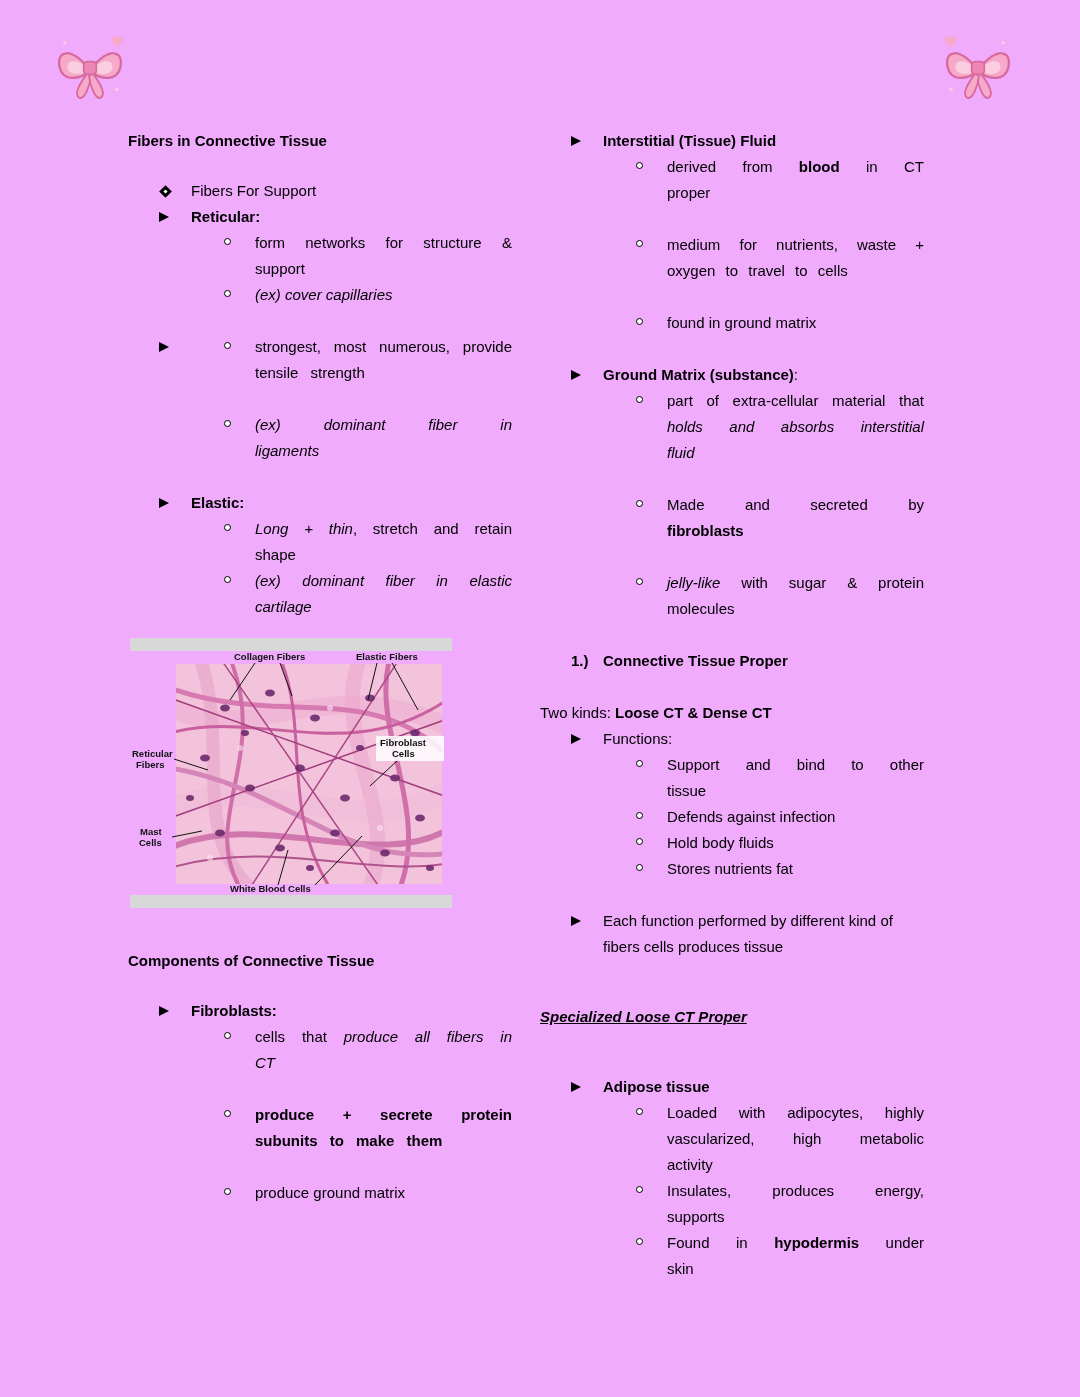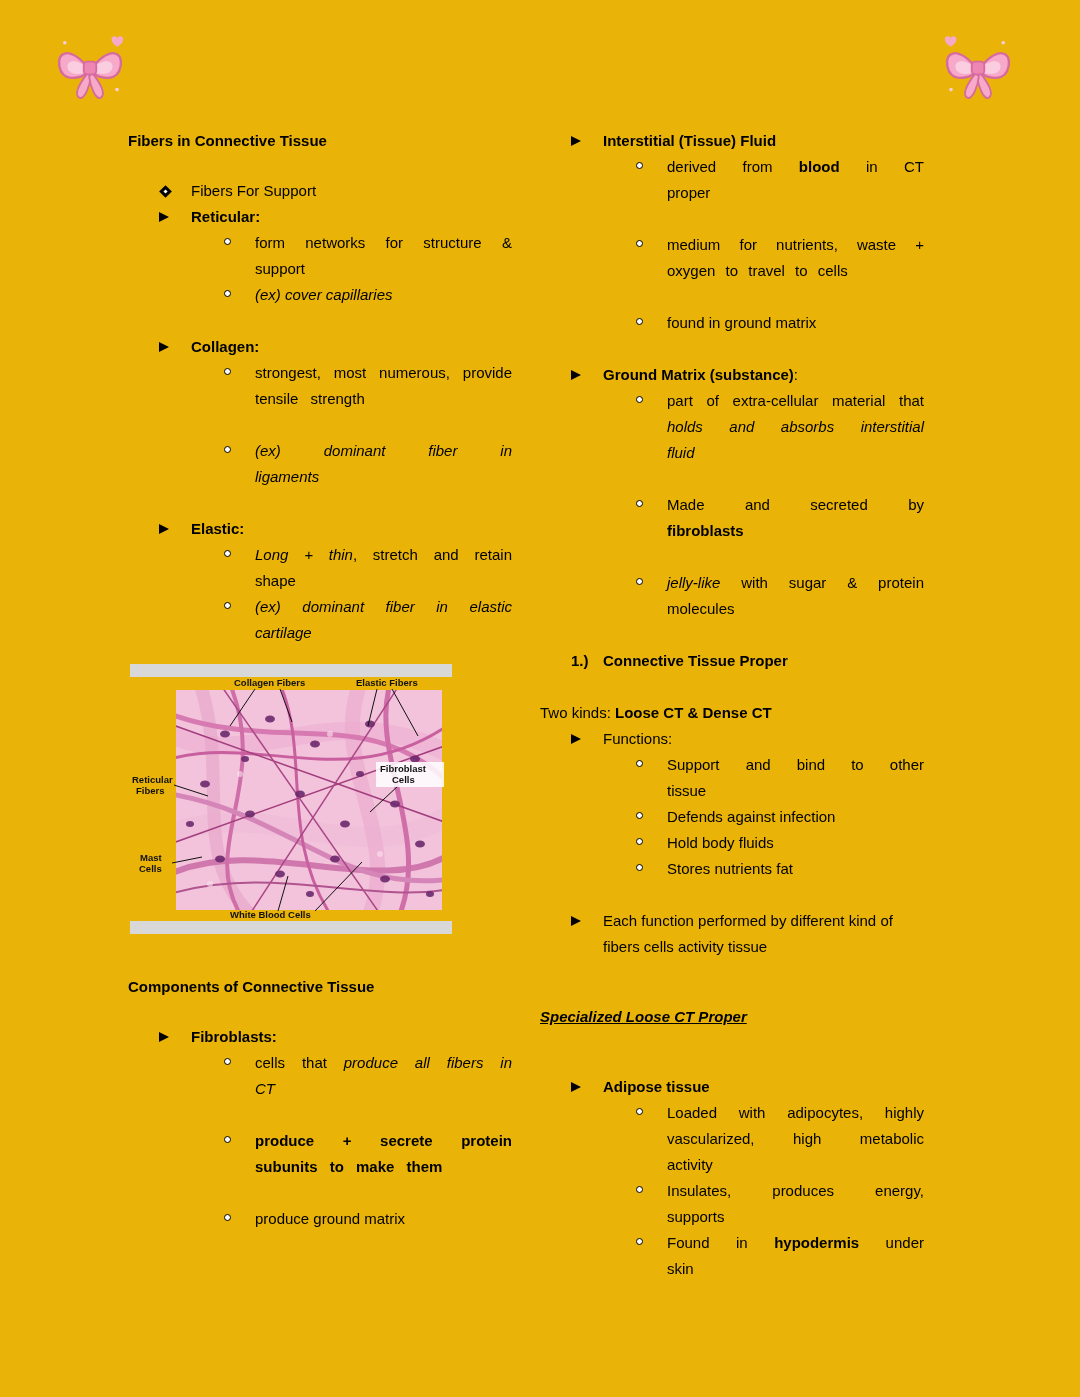--- a/index.html
+++ b/index.html
@@ -1,19 +1,19 @@
 <!DOCTYPE html>
 <html><head>
 <meta charset="utf-8">
 <style>
   * { box-sizing: border-box; }
   html,body { margin:0; padding:0; background:#e9e9e9; }
   .page {
     position:relative; width:1080px; height:1397px; margin:0 auto;
-    background:#eab308; color:#000;
+    background:#f0abfc; color:#000;
     font-family:"Liberation Sans","DejaVu Sans",sans-serif;
     font-size:15px; line-height:26px; overflow:hidden;
   }
   .bow { position:absolute; width:72px; height:76px; }
   .bow.left  { left:54px;  top:30px; }
   .bow.right { left:942px; top:30px; }
   .bow.right svg { transform:scaleX(-1); }
 
   .col { position:absolute; top:128px; }
   .col.left  { left:128px; width:384px; }
@@ -98,21 +98,20 @@
         <div class="doc-item lv2 just">
           <span class="mk mk-circle"></span>
           <span class="item-text" style="word-spacing: 3px;"><span>form networks for structure &amp; support</span></span>
         </div>
         <div class="doc-item lv2">
           <span class="mk mk-circle"></span>
           <span class="item-text"><span class="seg-i">(ex) cover capillaries</span></span>
         </div>
         <div class="doc-item lv1 g1">
           <span class="mk mk-arrow"></span>
-          <span class="item-text"><span class="seg-b">Collagen:</span></span>
         </div>
         <div class="doc-item lv2 just">
           <span class="mk mk-circle"></span>
           <span class="item-text" style="word-spacing: 8px;"><span>strongest, most numerous, provide tensile strength</span></span>
         </div>
         <div class="doc-item lv2 g1 just">
           <span class="mk mk-circle"></span>
           <span class="item-text" style="word-spacing: 16px;"><span class="seg-i">(ex) dominant fiber in ligaments</span></span>
         </div>
         <div class="doc-item lv1 g1">
@@ -286,21 +285,21 @@
         <div class="doc-item lv2">
           <span class="mk mk-circle"></span>
           <span class="item-text"><span>Hold body fluids</span></span>
         </div>
         <div class="doc-item lv2">
           <span class="mk mk-circle"></span>
           <span class="item-text"><span>Stores nutrients fat</span></span>
         </div>
         <div class="doc-item lv1 g1">
           <span class="mk mk-arrow"></span>
-          <span class="item-text"><span>Each function performed by different kind of fibers cells activity tissue</span></span>
+          <span class="item-text"><span>Each function performed by different kind of fibers cells produces tissue</span></span>
         </div>
         <div class="doc-para g2"><span class="seg-b seg-i seg-u">Specialized Loose CT Proper</span></div>
         <div class="doc-item lv1 g2">
           <span class="mk mk-arrow"></span>
           <span class="item-text"><span class="seg-b">Adipose tissue</span></span>
         </div>
         <div class="doc-item lv2 just">
           <span class="mk mk-circle"></span>
           <span class="item-text" style="word-spacing: 9px;"><span>Loaded with adipocytes, highly vascularized, high metabolic activity</span></span>
         </div>

